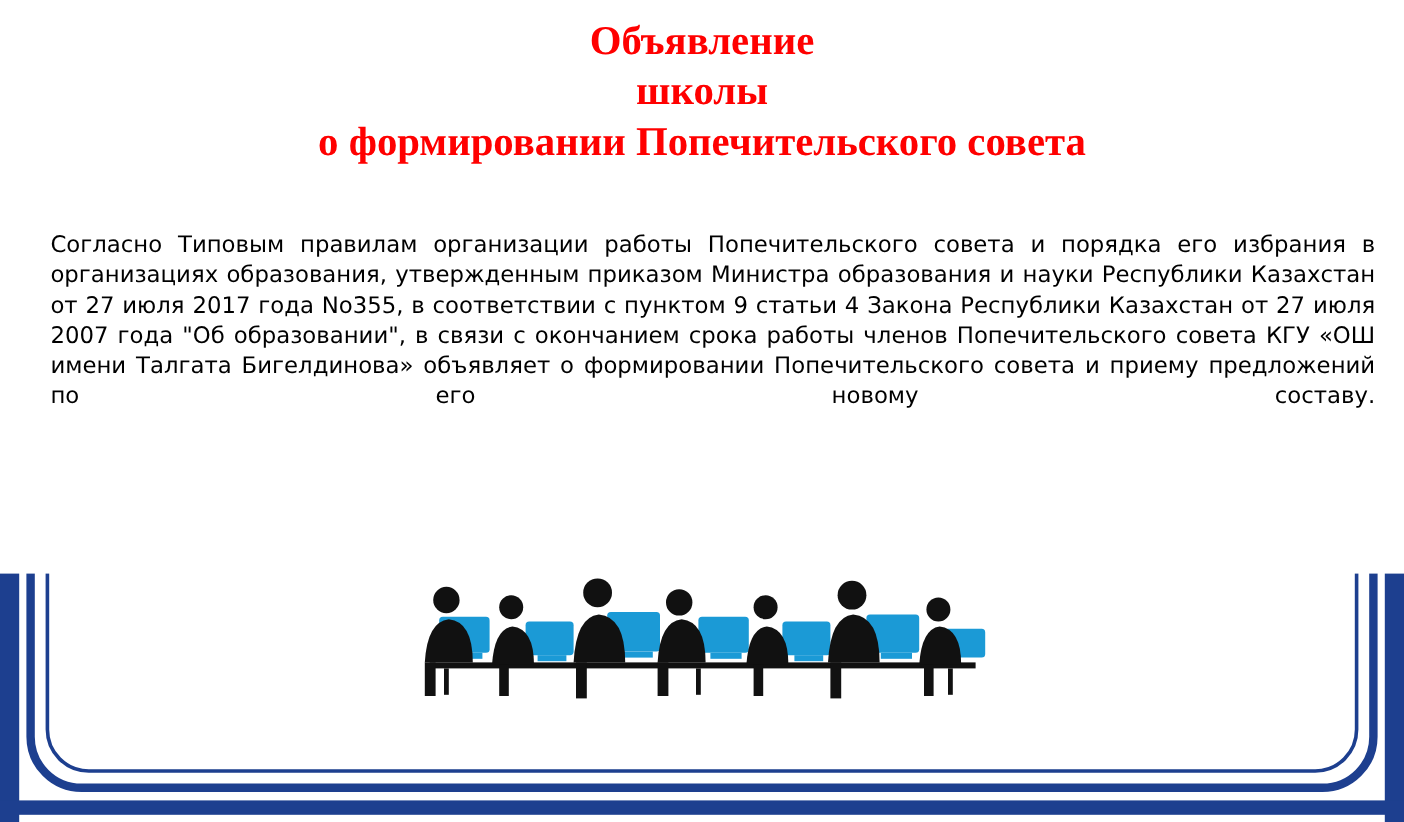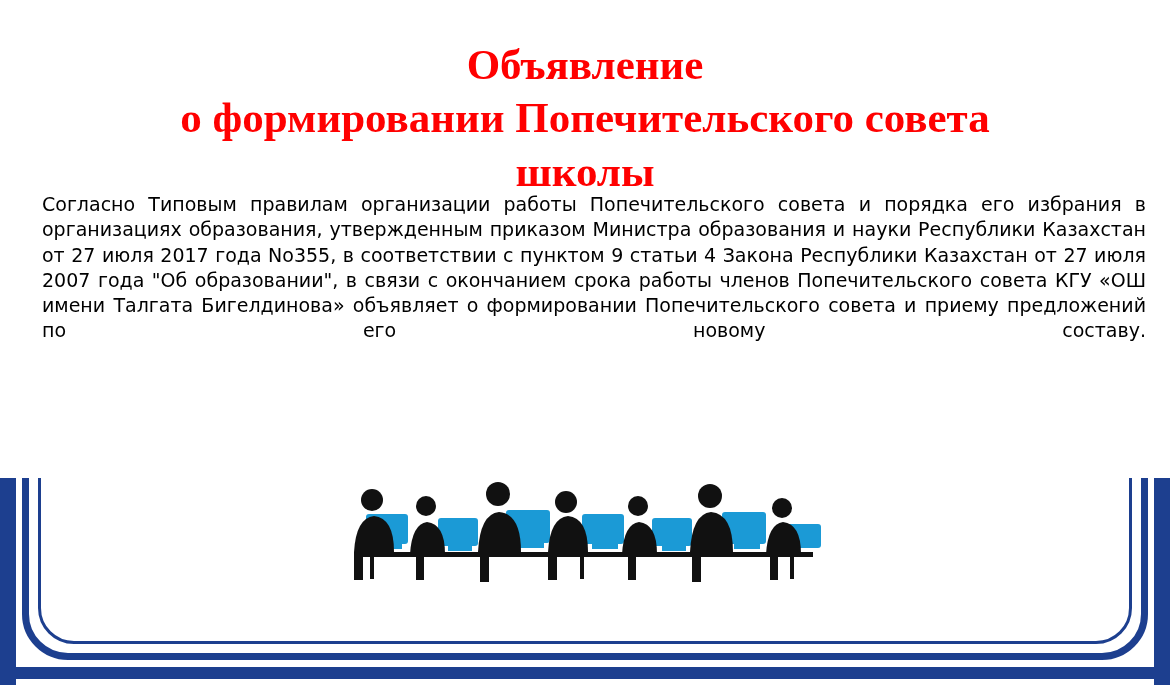--- a/index.html
+++ b/index.html
@@ -94,23 +94,22 @@
 
   .title-block {
     position: absolute;
     left: 50px;
     top: 14px;
     width: 1070px;
     text-align: center;
     font-family: "Liberation Serif", serif;
     font-weight: bold;
     color: #ff0000;
-    font-size: 43px;
+    font-size: 34px;
     line-height: 1.24;
-    margin-top: 24px;
   }
   .title-line { display: block; }
 
   .body-text {
     position: absolute;
     left: 42px;
     top: 192px;
     width: 1104px;
     font-family: "DejaVu Sans", sans-serif;
     font-size: 19px;
@@ -193,22 +192,22 @@
       <circle cx="452" cy="28" r="10"></circle>
       <path d="M436 74 q2-30 17-32 q18 2 18 32 z"></path>
       <rect x="440" y="74" width="8" height="26"></rect>
     </g>
   </svg>
 
   <div class="content-overlay">
 
     <div class="title-block">
       <span class="title-line">Объявление</span>
+      <span class="title-line">школы</span>
       <span class="title-line">о формировании Попечительского совета</span>
-      <span class="title-line">школы</span>
     </div>
 
     <div class="body-text">
       <p>Согласно Типовым правилам организации работы Попечительского совета и порядка его избрания в организациях образования, утвержденным приказом Министра образования и науки Республики Казахстан от 27 июля 2017 года No355, в соответствии с пунктом 9 статьи 4 Закона Республики Казахстан от 27 июля 2007 года "Об образовании", в связи с окончанием срока работы членов Попечительского совета КГУ «ОШ имени Талгата Бигелдинова» объявляет о формировании Попечительского совета и приему предложений по его новому составу.</p>
     </div>
 
   </div>
 
   <div class="bottom-strip"></div>
   <div class="bottom-strip-inner"></div>

